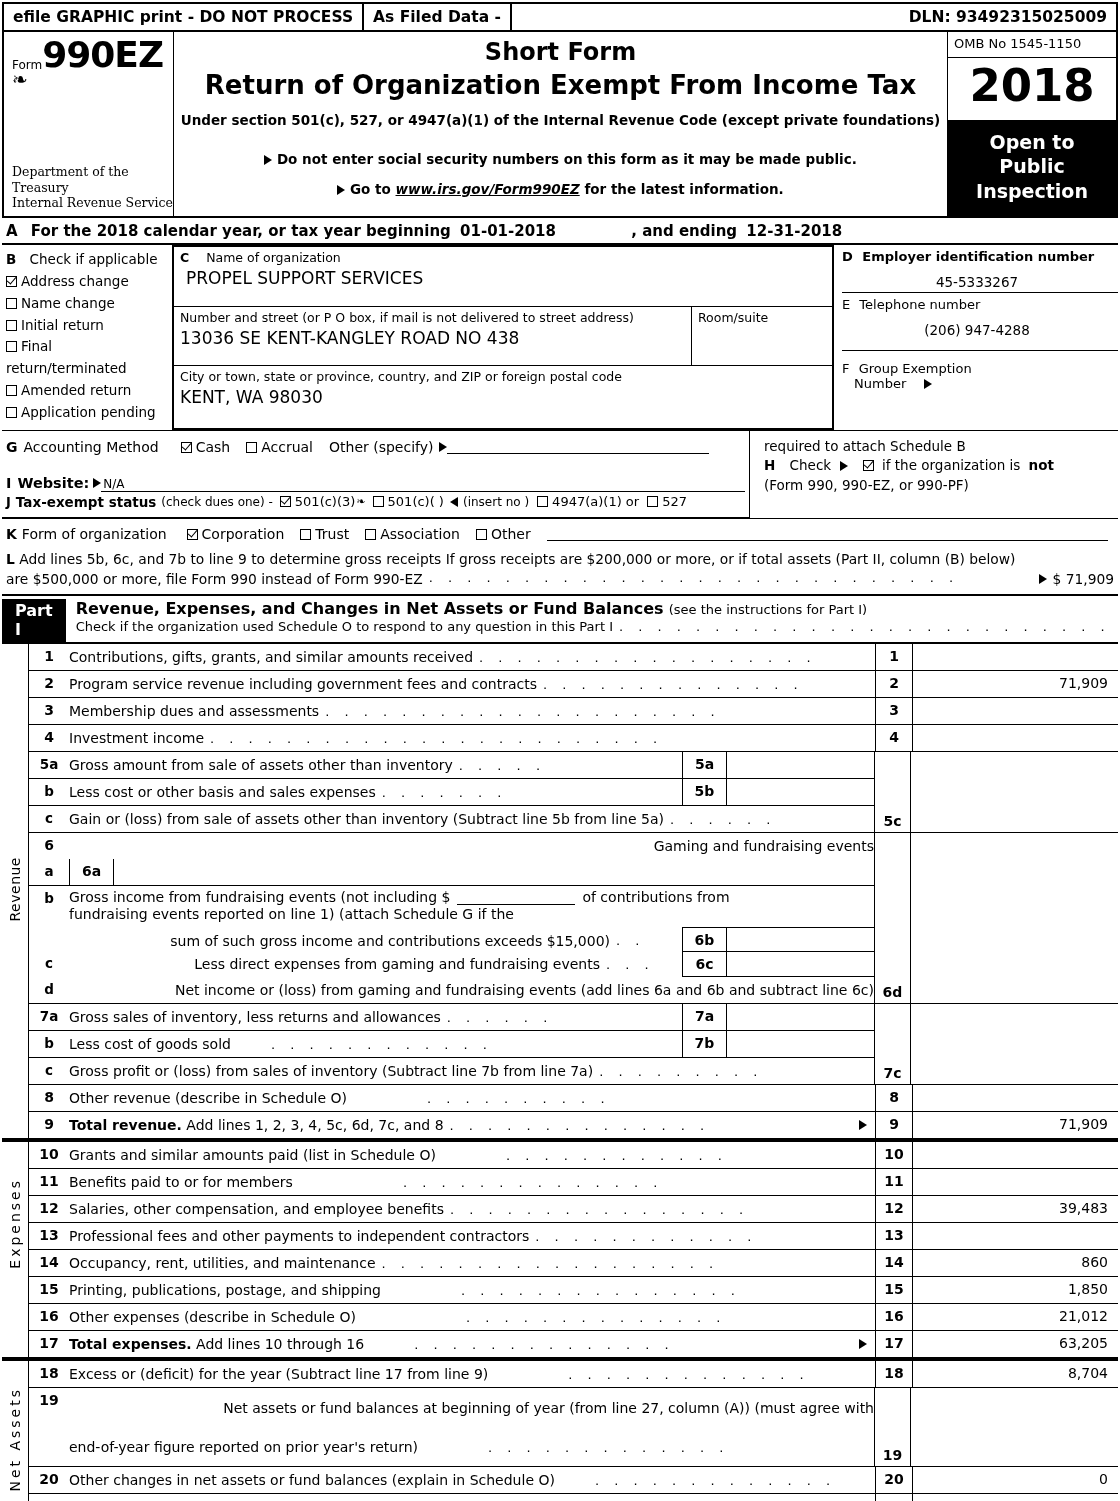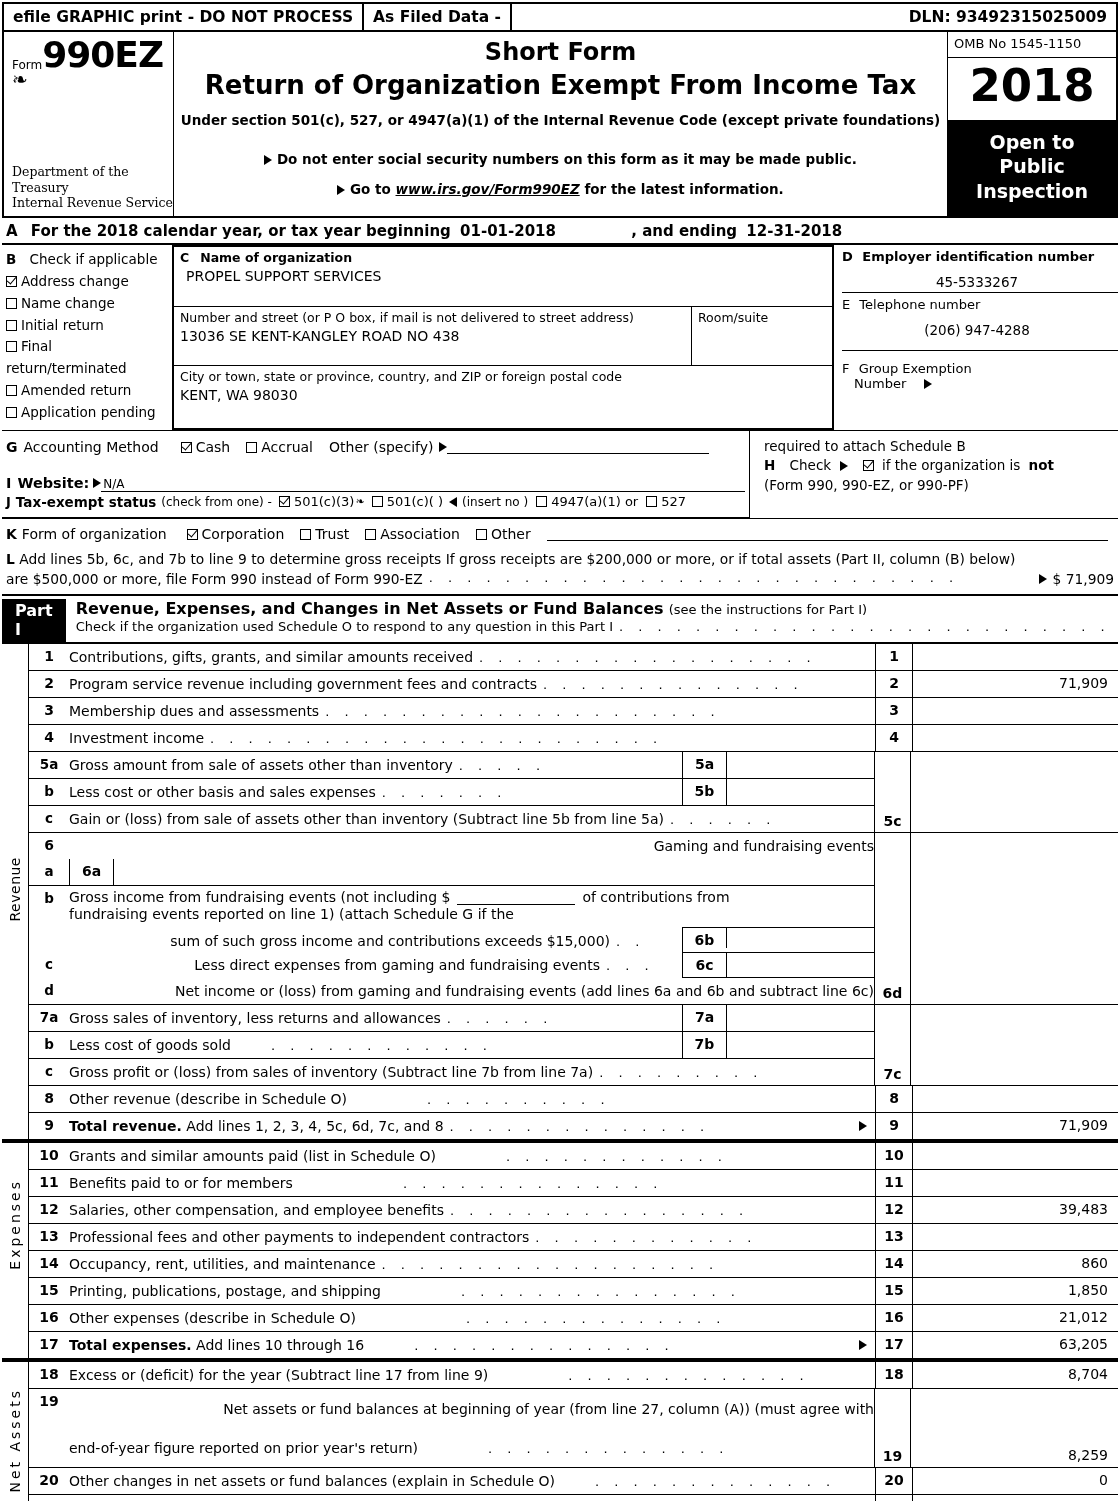--- a/index.html
+++ b/index.html
@@ -66,21 +66,21 @@
 
   
   .bcd{display:flex;margin:0 2px;border-bottom:1.8px solid #000;}
   .colB{width:170px;padding:4px 4px 6px 4px;box-sizing:border-box;font-size:13.5px;
         line-height:1.62;}
   .colB .hdr{font-size:13.5px;}
   .colC{width:662px;border:2.2px solid #000;box-sizing:border-box;}
   .cbox{border-bottom:1.8px solid #000;box-sizing:border-box;padding:3px 6px;}
   .cbox:last-child{border-bottom:none;}
   .cbl{font-size:12.5px;}
-  .cval{font-size:14px;padding-top:3px;}
+  .cval{font-size:17px;padding-top:3px;}
   .csplit{display:flex;border-bottom:1.8px solid #000;}
   .csplit .a{flex:1;padding:3px 6px;border-right:1.8px solid #000;box-sizing:border-box;}
   .csplit .bq{width:140px;padding:3px 6px;box-sizing:border-box;}
   .colD{flex:1;box-sizing:border-box;padding-left:8px;}
   .dblk{border-bottom:1.6px solid #000;padding:4px 6px 4px 0;box-sizing:border-box;}
   .dlbl{font-size:13px;font-weight:bold;}
   .dlbl.norm{font-weight:normal;}
   .dval{font-size:13.5px;text-align:center;padding-top:10px;}
 
   
@@ -217,21 +217,21 @@
       </div>
       <div>
         <span class="cb"></span><span>Application pending</span>
       </div>
     </div>
 
     <div class="colC">
       <div class="cbox" style="height:60px;">
         <div class="cbl">
           <span class="b">C</span>
-          <span style="margin-left:7px;font-weight:bold;">Name of organization</span>
+          <span style="margin-left:13px;">Name of organization</span>
         </div>
         <div class="cval" style="padding-left:6px;">PROPEL SUPPORT SERVICES</div>
       </div>
       <div class="csplit" style="height:58px;">
         <div class="a">
           <div class="cbl">Number and street (or P  O  box, if mail is not delivered to street address)</div>
           <div class="cval">13036 SE KENT-KANGLEY ROAD NO 438</div>
         </div>
         <div class="bq">
           <div class="cbl">Room/suite</div>
@@ -285,21 +285,21 @@
       </div>
       <div class="iline">
         <span class="b">I</span>
         <span class="b" style="margin-left:6px;">Website:</span>
         <span class="tri" style="margin-left:4px;"></span>
         <span class="ul grow" style="font-size:12px;padding-left:2px;">N/A</span>
       </div>
       <div class="jline">
         <span class="b">J</span>
         <span class="b" style="margin-left:5px;font-size:13.5px;">Tax-exempt status</span>
-        <span style="margin-left:5px;font-size:12px;">(check from one) -</span>
+        <span style="margin-left:5px;font-size:12px;">(check dues one) -</span>
         <span style="margin-left:7px;"><span class="cb on"></span><span>501(c)(3)</span></span>
         <span style="margin-left:1px;font-size:11px;">❧</span>
         <span style="margin-left:7px;"><span class="cb"></span><span>501(c)(  )</span></span>
         <span class="tril" style="margin-left:6px;"></span>
         <span style="margin-left:5px;font-size:12px;">(insert no )</span>
         <span style="margin-left:8px;"><span class="cb"></span><span>4947(a)(1) or</span></span>
         <span style="margin-left:8px;"><span class="cb"></span><span>527</span></span>
       </div>
     </div>
     <div class="glR">
@@ -464,21 +464,21 @@
                 <span style="white-space:nowrap;">Gross income from fundraising events (not including $</span>
                 <span class="ul" style="width:118px;height:15px;margin:0 7px;"></span>
                 <span style="white-space:nowrap;">of contributions from</span>
               </div>
               <div style="font-size:14px;padding-bottom:5px;">fundraising events reported on line 1) (attach Schedule G if the</div>
               <div style="display:flex;align-items:stretch;border-top:0;">
                 <div class="ttext" style="padding-top:6px;">
                   <span class="lbl">sum of such gross income and contributions exceeds $15,000)</span>
                     <span class="dots" style="flex:0 0 60px;">. .</span>
                 </div>
-                <div class="subbox" style="border-top:1.4px solid #000;flex-direction:column;">
+                <div class="subbox" style="border-top:1.4px solid #000;">
                   <div class="sn">6b</div>
                   <div class="sv"></div>
                 </div>
               </div>
             </div>
           </div>
           <div class="trow nb">
             <div class="tnum lt">c</div>
             <div class="ttext">
               <span class="lbl">Less  direct expenses from gaming and fundraising events</span>
@@ -687,21 +687,20 @@
           <div class="trow nb" style="min-height:38px;">
             <div class="tnum"></div>
             <div class="ttext">
               <span class="lbl">end-of-year figure reported on prior year's return)</span>
                 <span class="dots" style="padding-left:70px;">. . . . . . . . . . . . .</span>
             </div>
           </div>
         </div>
         <div class="gright" style="flex-direction:row;">
           <div class="gn">19</div>
-          <div class="gv" style="display:flex;align-items:flex-end;justify-content:flex-end;padding-bottom:4px;padding-top:0;">8,259</div>
         </div>
       </div>
 
       <div style="border-bottom:1.4px solid #000;"></div>
 
       <div class="trow">
         <div class="tnum">20</div>
         <div class="ttext">
           <span class="lbl">Other changes in net assets or fund balances (explain in Schedule O)</span>
             <span class="dots" style="padding-left:40px;">. . . . . . . . . . . . .</span>

